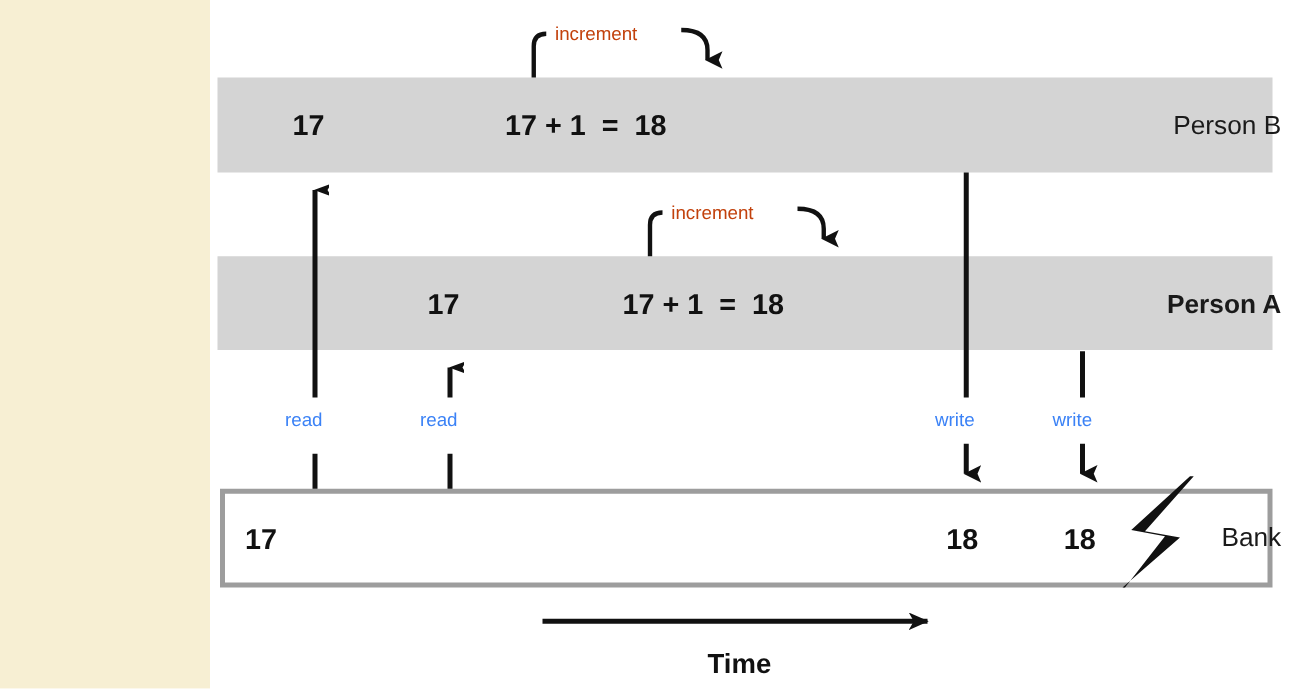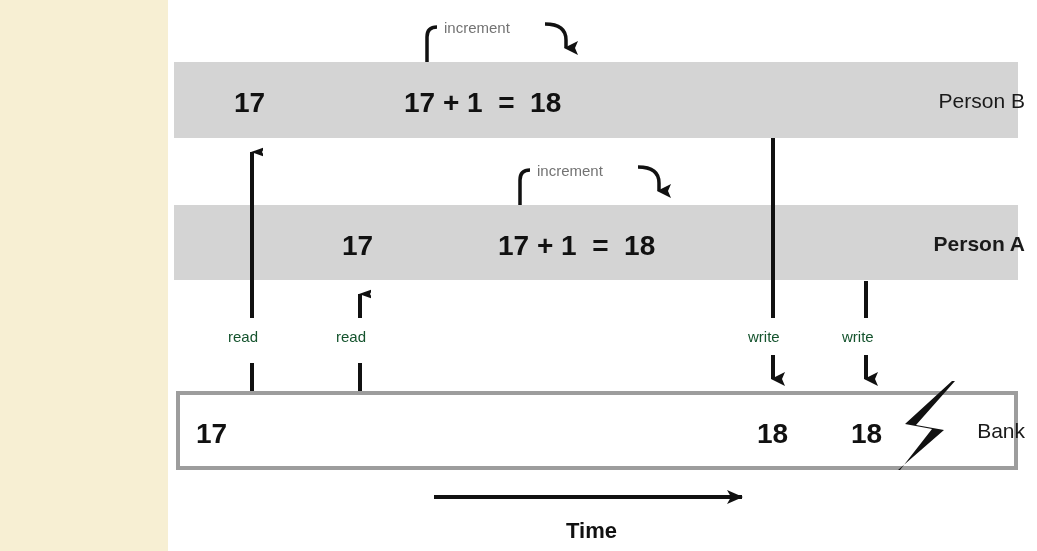--- a/index.html
+++ b/index.html
@@ -38,47 +38,47 @@
     position: absolute;
     left: 174px;
     width: 844px;
     background: #d4d4d4;
   }
   .band-b { top: 62px;  height: 76px; }
   .band-a { top: 205px; height: 75px; }
 
   .val {
     position: absolute;
-    font-size: 28px;
+    font-size: 23px;
     font-weight: bold;
     color: #111111;
     line-height: 1;
     white-space: pre;
   }
   .bankbox {
     position: absolute;
     left: 176px;
     top: 391px;
     width: 842px;
     height: 79px;
     box-sizing: border-box;
     border: 4px solid #9d9d9d;
     background: #ffffff;
   }
   .lbl-small {
     position: absolute;
     font-size: 15px;
-    color: #14532d;
+    color: #3b82f6;
     line-height: 1;
     white-space: nowrap;
   }
   .inc-label {
     position: absolute;
     font-size: 15px;
-    color: #737373;
+    color: #c2410c;
     line-height: 1;
     white-space: nowrap;
   }
   svg.overlay {
     position: absolute;
     left: 0; top: 0;
     width: 1037px;
     height: 551px;
     pointer-events: none;
   }

